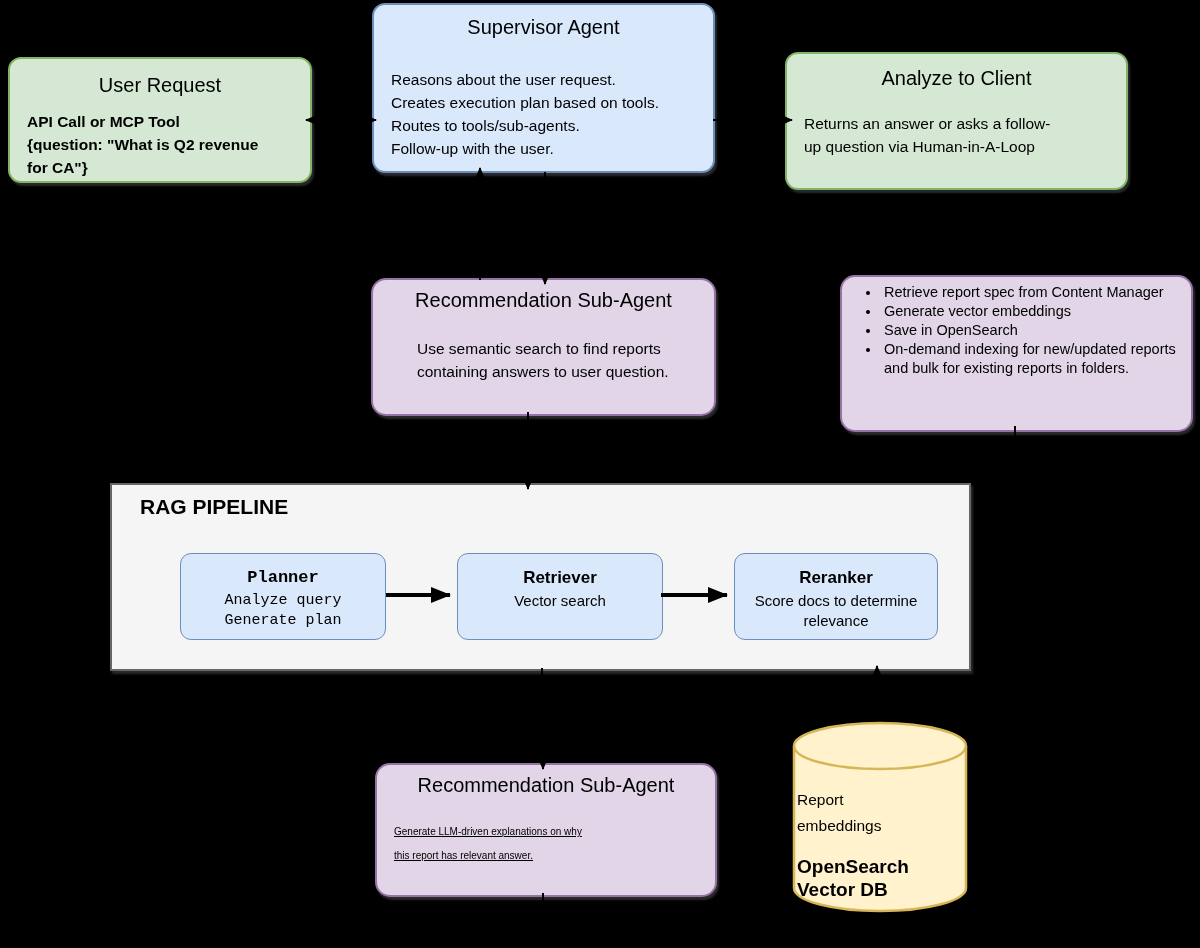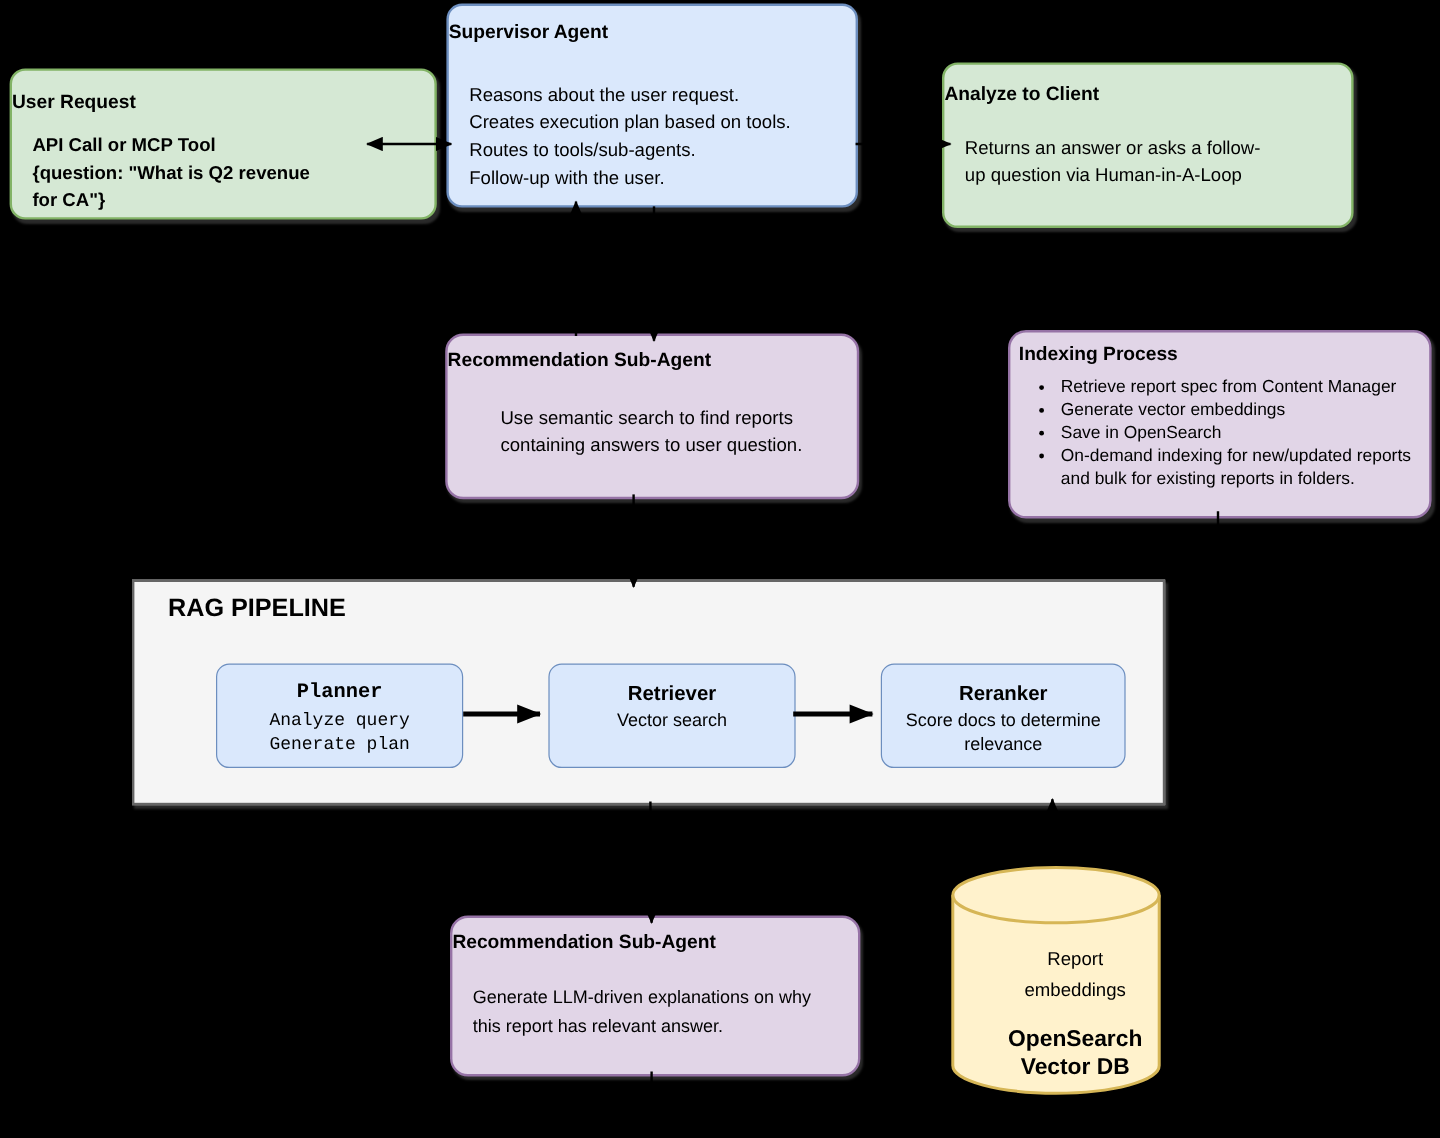--- a/index.html
+++ b/index.html
@@ -5,42 +5,42 @@
   html,body{margin:0;padding:0;background:#000;}
   #canvas{
     position:relative;width:1200px;height:948px;background:#000;overflow:hidden;
     font-family:"Liberation Sans","DejaVu Sans",sans-serif;color:#000;
   }
   .node{position:absolute;box-sizing:border-box;box-shadow:2px 3px 2px rgba(120,120,120,0.35);}
   .rounded{border-radius:13px;}
   .green{background:#d5e8d4;border:2px solid #82b366;}
   .blue{background:#dae8fc;border:2px solid #6c8ebf;}
   .purple{background:#e1d5e7;border:2.5px solid #9673a6;border-radius:15px;}
-  .node-title{display:block;text-align:left;font-weight:bold;font-size:16px;line-height:25px;}
+  .node-title{display:block;text-align:center;font-weight:normal;font-size:20px;line-height:25px;}
   .node-body{display:block;white-space:pre-line;font-size:15.5px;line-height:23px;}
   .body-left{text-align:left;padding:0 17px;}
   .container{position:absolute;box-sizing:border-box;background:#f5f5f5;border:2px solid #666666;box-shadow:2px 3px 2px rgba(120,120,120,0.35);}
   .rag-label{position:absolute;left:28px;top:10px;font-weight:bold;font-size:21px;}
   .step{position:absolute;box-sizing:border-box;background:#dae8fc;border:1.5px solid #6c8ebf;border-radius:11px;text-align:center;}
   .step-title{display:block;font-weight:bold;font-size:17px;line-height:22px;margin-top:13px;}
   .step-body{display:block;white-space:pre-line;font-size:15px;line-height:20px;margin-top:2px;}
   .bullets{margin:6px 0 0 0;padding-left:32px;font-size:14.5px;line-height:19px;text-align:left;}
   .bullets li{white-space:pre-line;padding-left:3px;}
   #arrow-layer{position:absolute;left:0;top:0;z-index:6;pointer-events:none;}
   .cyl-wrap{position:absolute;left:792px;top:721px;width:176px;height:192px;}
-  .cyl-text{position:absolute;left:16px;width:176px;text-align:center;white-space:pre-line;}
+  .cyl-text{position:absolute;left:5px;width:176px;text-align:left;white-space:pre-line;}
   .cyl-sub{top:66px;font-size:15.5px;line-height:26px;}
   .cyl-title{top:134px;font-weight:bold;font-size:19px;line-height:23px;}
 </style>
 </head>
 <body>
 
 <div id="canvas">
 
-  <div class="node rounded green" style="left:8px;top:57px;width:356px;height:126px;">
+  <div class="node rounded green" style="left:8px;top:57px;width:304px;height:126px;">
     <span class="node-title" style="margin-top:14px;">User Request</span>
     <span class="node-body body-left" style="margin-top:12px;font-weight:bold;">API Call or MCP Tool
 {question: "What is Q2 revenue
 for CA"}</span>
   </div>
 
   <div class="node rounded blue" style="left:372px;top:3px;width:343px;height:170px;">
     <span class="node-title" style="margin-top:10px;">Supervisor Agent</span>
     <span class="node-body body-left" style="margin-top:28px;">Reasons about the user request.
 Creates execution plan based on tools.
@@ -54,21 +54,20 @@
 up question via Human-in-A-Loop</span>
   </div>
 
   <div class="node purple" style="left:371px;top:278px;width:345px;height:138px;">
     <span class="node-title" style="margin-top:8px;">Recommendation Sub-Agent</span>
     <span class="node-body body-left" style="margin-top:24px;padding-left:44px;">Use semantic search to find reports
 containing answers to user question.</span>
   </div>
 
   <div class="node purple" style="left:840px;top:275px;width:353px;height:157px;padding:0 7px;">
-    <span class="node-title" style="margin-top:6px;">Indexing Process</span>
     <ul class="bullets">
         <li>Retrieve report spec from Content Manager</li>
         <li>Generate vector embeddings</li>
         <li>Save in OpenSearch</li>
         <li>On-demand indexing for new/updated reports
 and bulk for existing reports in folders.</li>
       </ul>
   </div>
 
   <div class="container" style="left:110px;top:483px;width:861px;height:188px;">
@@ -87,21 +86,21 @@
 
     <div class="step" style="left:622px;top:68px;width:204px;height:87px;">
       <span class="step-title">Reranker</span>
       <span class="step-body">Score docs to determine
 relevance</span>
     </div>
   </div>
 
   <div class="node purple" style="left:375px;top:763px;width:342px;height:134px;">
     <span class="node-title" style="margin-top:8px;">Recommendation Sub-Agent</span>
-    <span class="node-body body-left" style="margin-top:22px;font-size:15px;line-height:24px;">Generate LLM-driven explanations on why
+    <span class="node-body body-left" style="margin-top:22px;font-size:10px;line-height:24px;text-decoration:underline;">Generate LLM-driven explanations on why
 this report has relevant answer.</span>
   </div>
 
   <div class="cyl-wrap">
     <svg width="176" height="192">
       <path d="M2 25 a86 23 0 0 1 172 0 v142 a86 23 0 0 1 -172 0 z" fill="#fff2cc" stroke="#d6b656" stroke-width="2.5"></path>
       <path d="M2 25 a86 23 0 0 0 172 0" fill="none" stroke="#d6b656" stroke-width="2.5"></path>
     </svg>
     <div class="cyl-text cyl-sub">Report
 embeddings</div>

